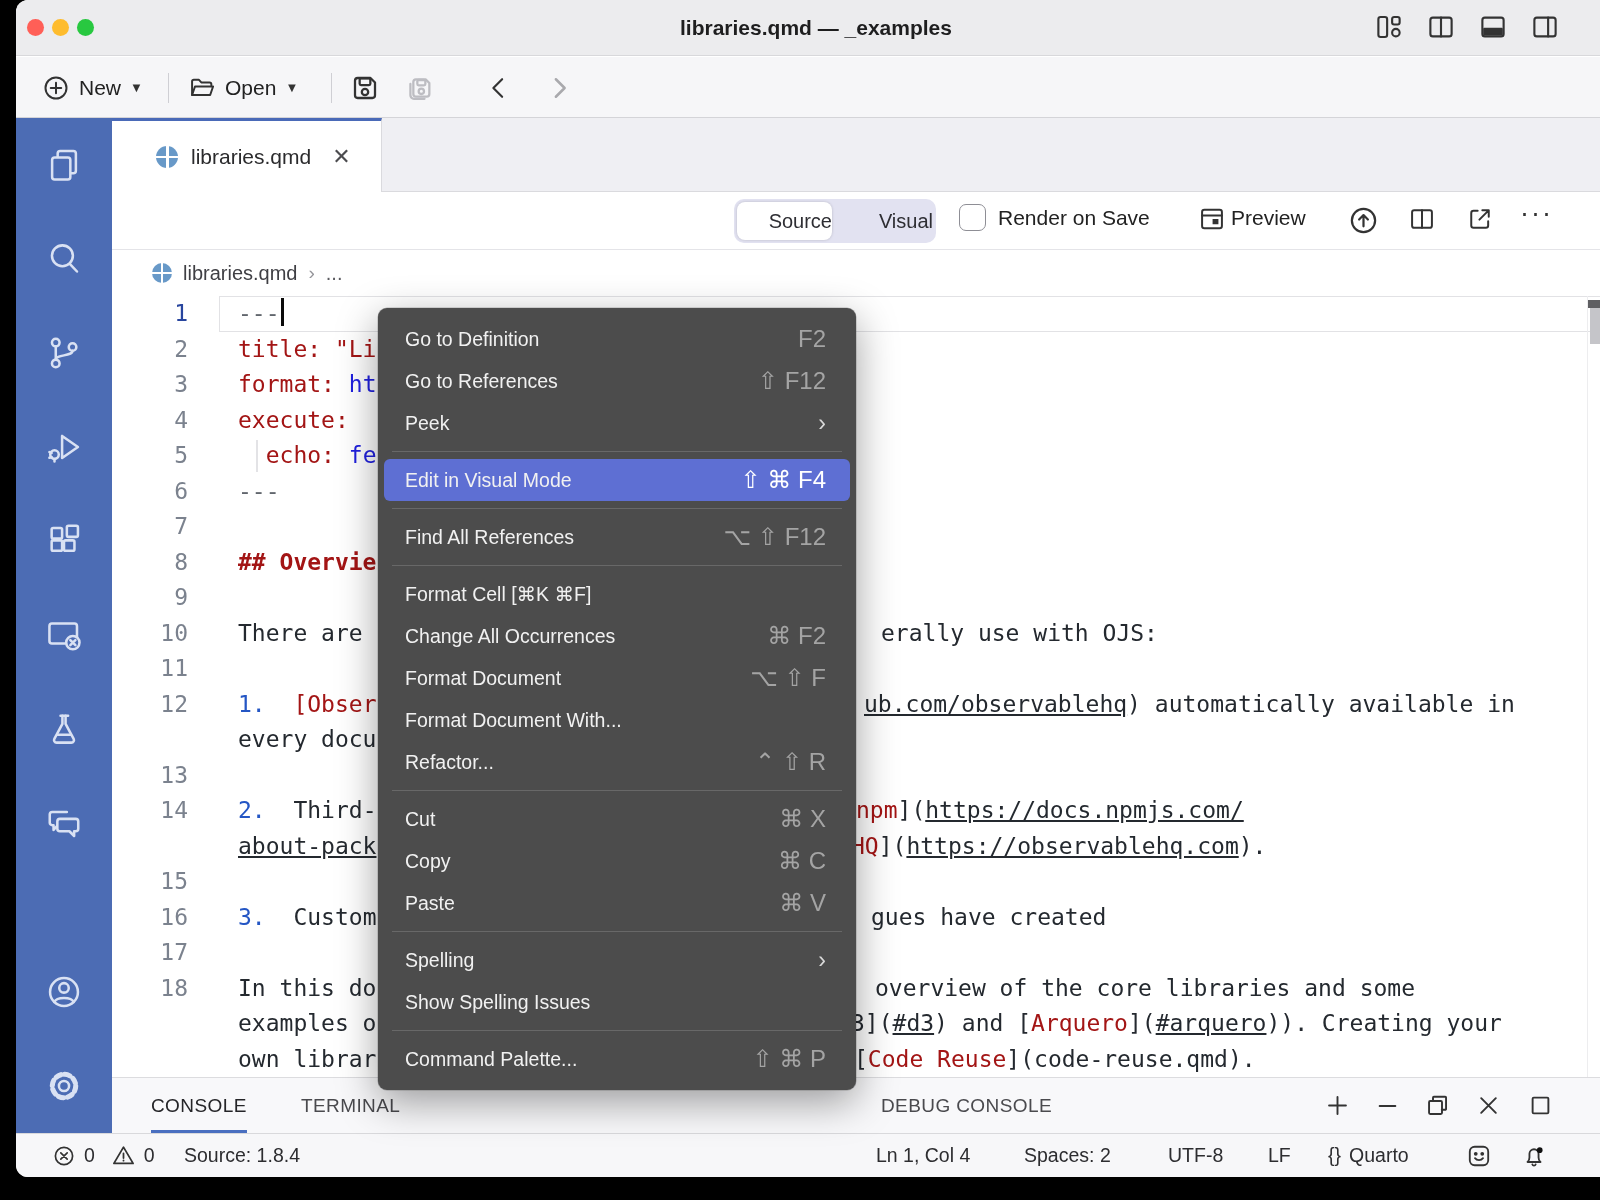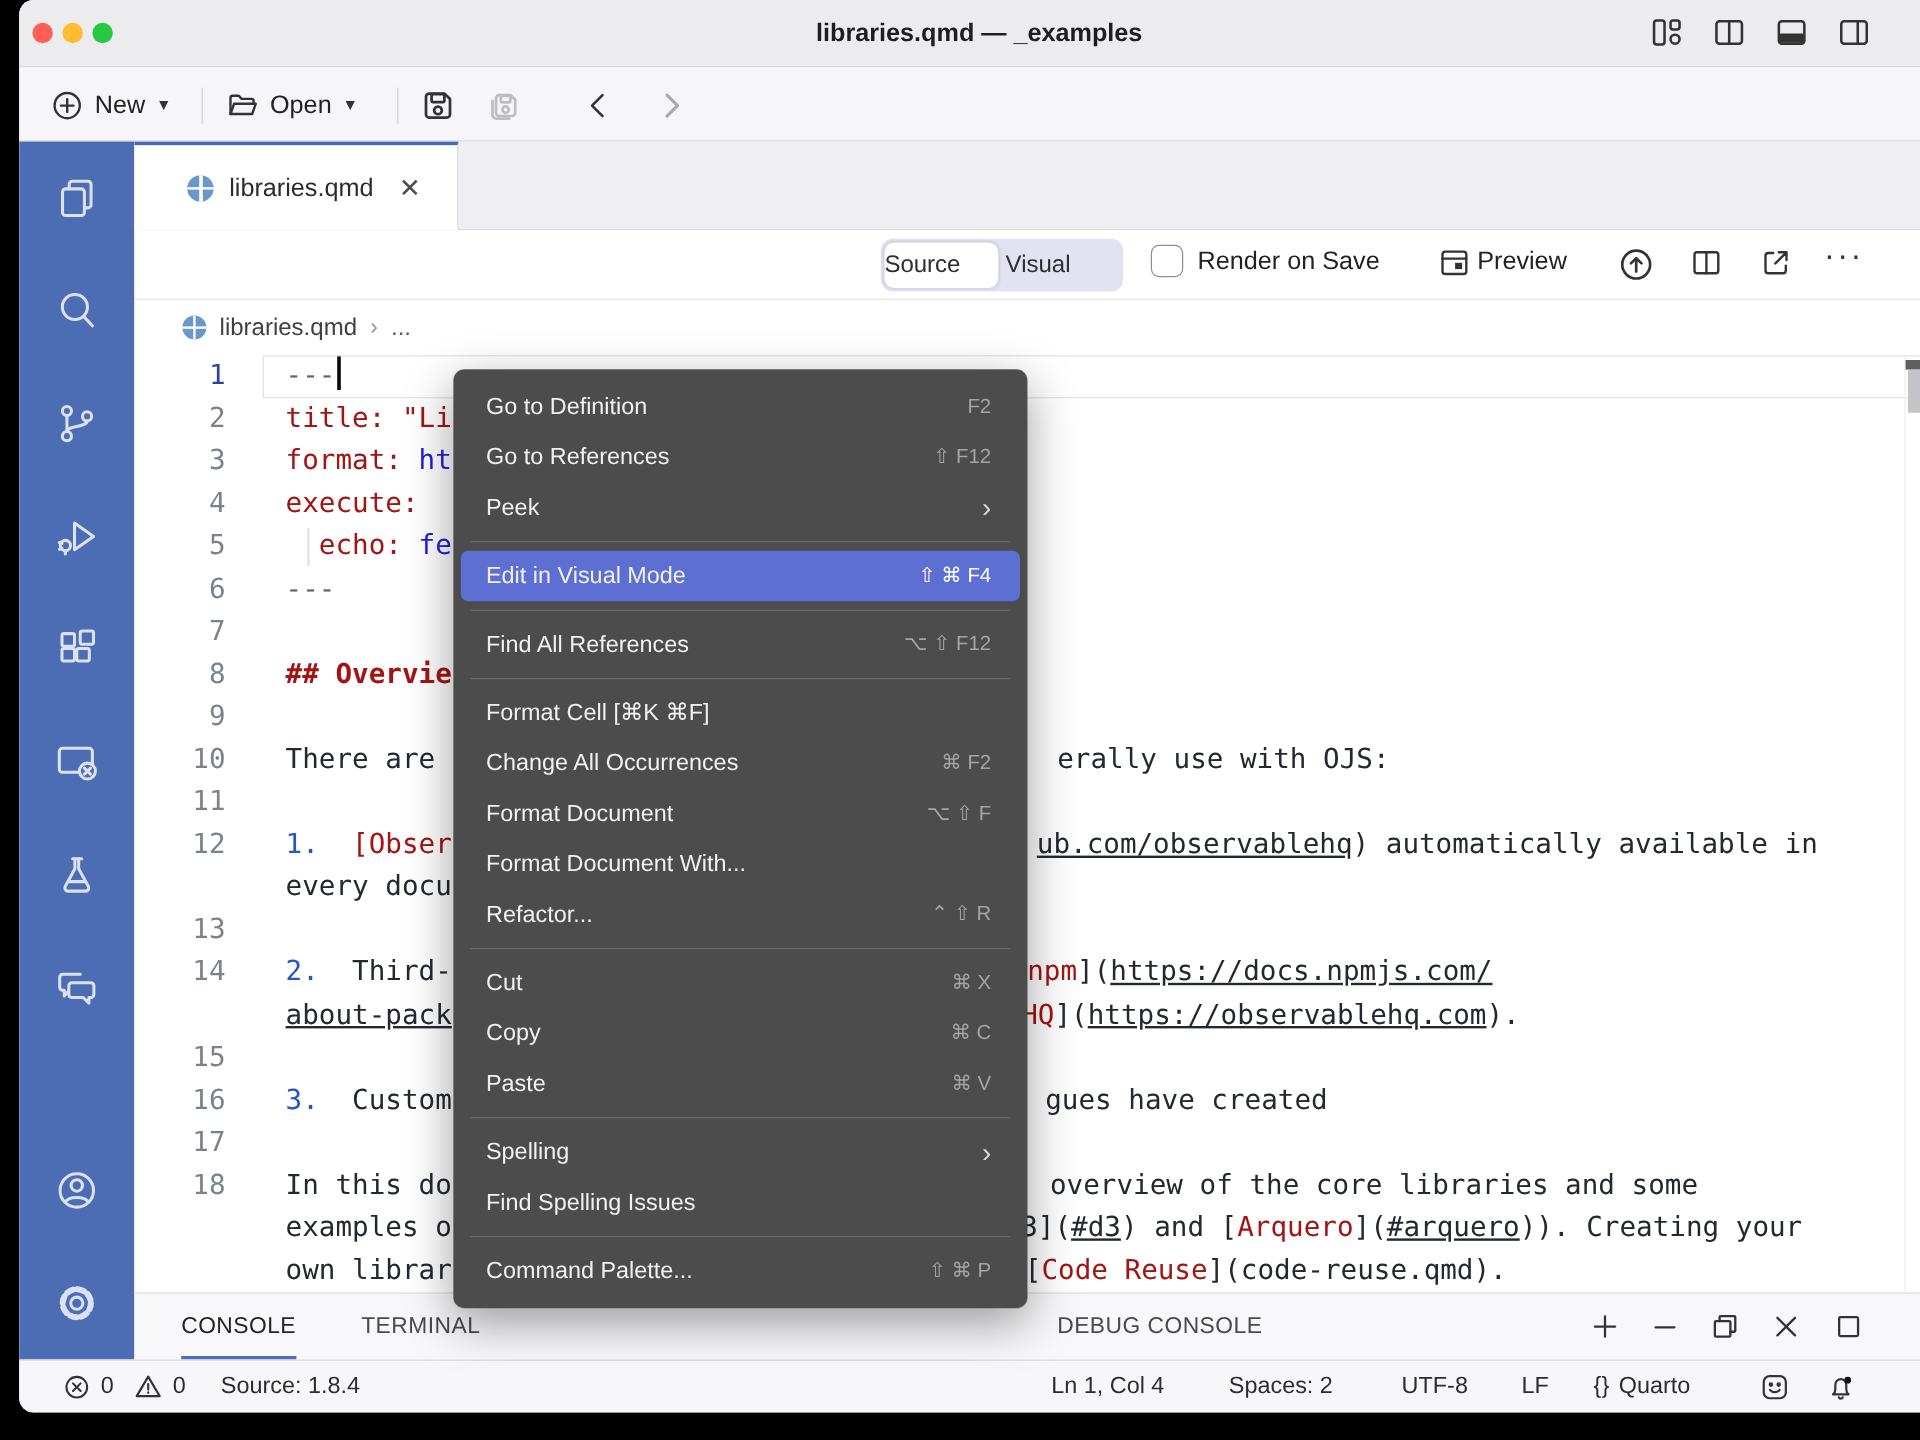--- a/index.html
+++ b/index.html
@@ -39,21 +39,21 @@
   .tab-label { font-size:21px; color:#2b2b2d; }
   .tab-close { font-size:22px; color:#4c4c4f; margin-left:8px; cursor:pointer; }
   .quarto-icon { position:relative; width:22px; height:22px; border-radius:50%; background:#6899c8; flex:0 0 auto; }
   .quarto-icon::before, .quarto-icon::after { content:""; position:absolute; background:#fff; }
   .quarto-icon::before { left:10px; top:0; width:2.5px; height:22px; }
   .quarto-icon::after { left:0; top:10px; width:22px; height:2.5px; }
 
   
   .edtoolbar { position:absolute; left:96px; top:192px; width:1504px; height:58px; background:#fff; border-bottom:1px solid #e4e4e8; }
   .seg-toggle { position:absolute; left:622px; top:7px; width:202px; height:44px; background:#e2e2f1; border-radius:10px; display:flex; align-items:center; font-size:20px; color:#2e2e33; }
-  .seg { flex:1; text-align:left; height:38px; line-height:38px; margin:3px; border-radius:8px; cursor:pointer; }
+  .seg { flex:1; text-align:right; height:38px; line-height:38px; margin:3px; border-radius:8px; cursor:pointer; }
   .seg.on { background:#fff; box-shadow:0 0 3px rgba(0,0,0,.18); }
   .checkbox { position:absolute; left:847px; top:12px; width:27px; height:27px; border:1.7px solid #8e8e95; border-radius:7px; background:#fff; cursor:pointer; }
   .rlabel { position:absolute; left:886px; top:14px; font-size:21px; color:#222; cursor:default; }
   .ed-ic { position:absolute; top:13px; cursor:pointer; }
   .prev-label { position:absolute; left:1119px; top:14px; font-size:21px; color:#222; cursor:pointer; }
   .dots { position:absolute; left:1408px; top:6px; font-size:27px; letter-spacing:2px; color:#333; cursor:pointer; }
 
   
   .breadcrumb { position:absolute; left:96px; top:250px; width:1504px; height:46px; background:#fff; display:flex; align-items:center; padding-left:40px; gap:11px; font-size:20px; color:#3f3f44; }
   .breadcrumb .quarto-icon { width:20px; height:20px; }
@@ -72,21 +72,21 @@
   .current-box { position:absolute; left:107px; right:0; top:0; bottom:0; border:1.5px solid #e2e2e5; pointer-events:none; }
   .indent-guide { position:absolute; left:18px; top:2px; bottom:2px; width:1.5px; background:#e3e3e6; }
   .sb-line { position:absolute; right:28px; top:0; bottom:0; width:1px; background:#ededef; }
   .sb-marker { position:absolute; right:0; top:4px; width:28px; height:8px; background:#5f5f62; }
   .sb-thumb { position:absolute; right:2px; top:12px; width:24px; height:36px; background:#c5c5c9; }
 
   
   .ctxmenu { position:absolute; left:362px; top:308px; width:478px; background:#4c4c4c; border-radius:9px; padding:10px 0; box-shadow:0 12px 40px rgba(0,0,0,.38), 0 0 0 0.5px rgba(0,0,0,.25); z-index:50; }
   .menu-item { position:relative; height:42px; line-height:42px; margin:0 6px; padding:0 24px 0 21px; border-radius:6px; color:#f1f1f1; font-size:19.5px; display:flex; cursor:pointer; }
   .menu-item .mlabel { flex:1; }
-  .menu-item .mshortcut { color:#a4a4a4; font-size:17px; }
+  .menu-item .mshortcut { color:#a4a4a4; font-size:24px; }
   .menu-item .marrow { color:#d9d9d9; font-size:23px; }
   .menu-item.hl { background:#5e6fd3; }
   .menu-item.hl .mshortcut { color:#ffffff; }
   .menu-sep { height:1px; background:#686868; margin:7px 14px; }
 
   
   .panelbar { position:absolute; left:96px; top:1077px; width:1504px; height:56px; background:#f8f8fa; border-top:1px solid #dcdcdf;padding-left:20px; }
   .ptab { position:absolute; top:0; height:55px; line-height:55px; font-size:19px; letter-spacing:.4px; color:#4a4a4e; cursor:pointer; white-space:nowrap; }
   .ptab.on { color:#252528; border-bottom:3.5px solid #4a6fc0; }
   .pn-ic { position:absolute; top:14px; cursor:pointer; }
@@ -419,21 +419,21 @@
       <div class="menu-item">
         <span class="mlabel">Paste</span>
         <span class="mshortcut">⌘ V</span>
       </div>
       <div class="menu-sep"></div>
       <div class="menu-item">
         <span class="mlabel">Spelling</span>
         <span class="marrow">›</span>
       </div>
       <div class="menu-item">
-        <span class="mlabel">Find Spelling Issues</span>
+        <span class="mlabel">Show Spelling Issues</span>
       </div>
       <div class="menu-sep"></div>
       <div class="menu-item">
         <span class="mlabel">Command Palette...</span>
         <span class="mshortcut">⇧ ⌘ P</span>
       </div>
     </div>
 
   <div class="statusbar">
     <span class="sb-item" style="left:36px;">

